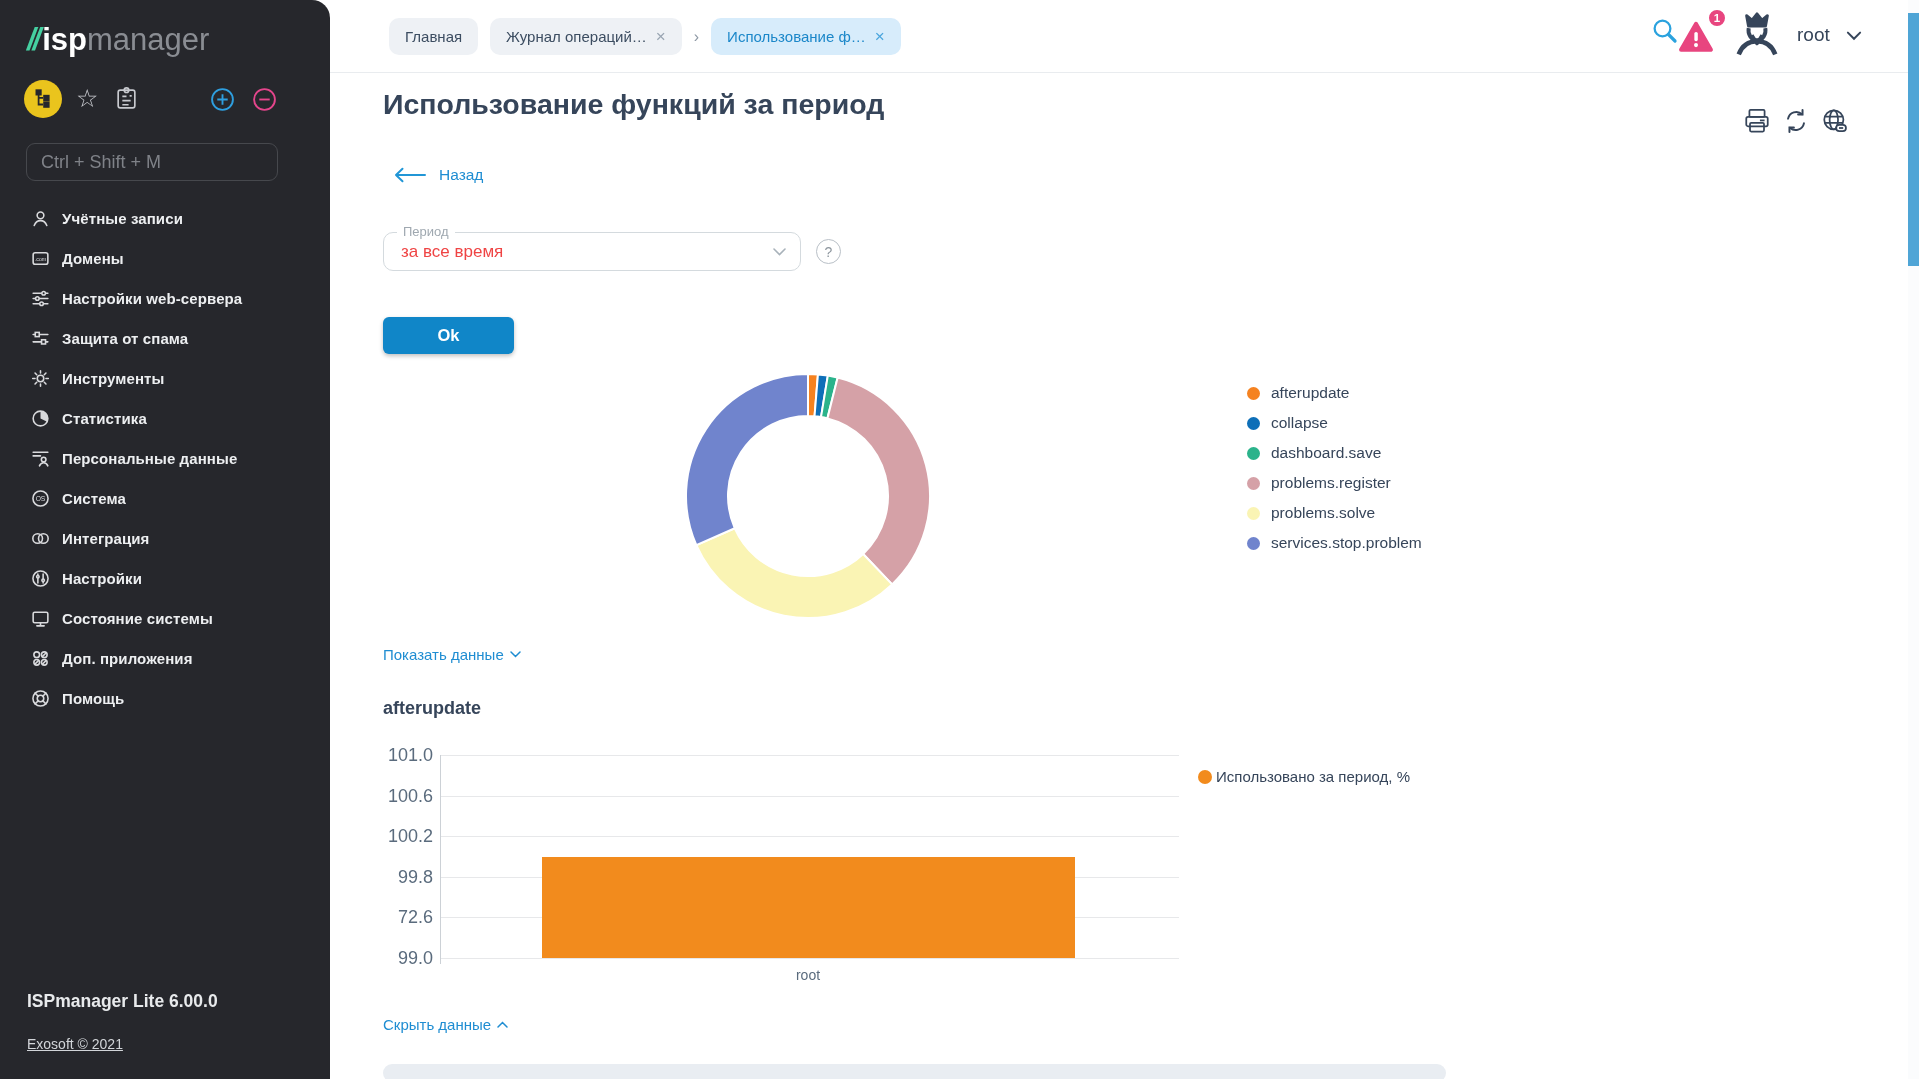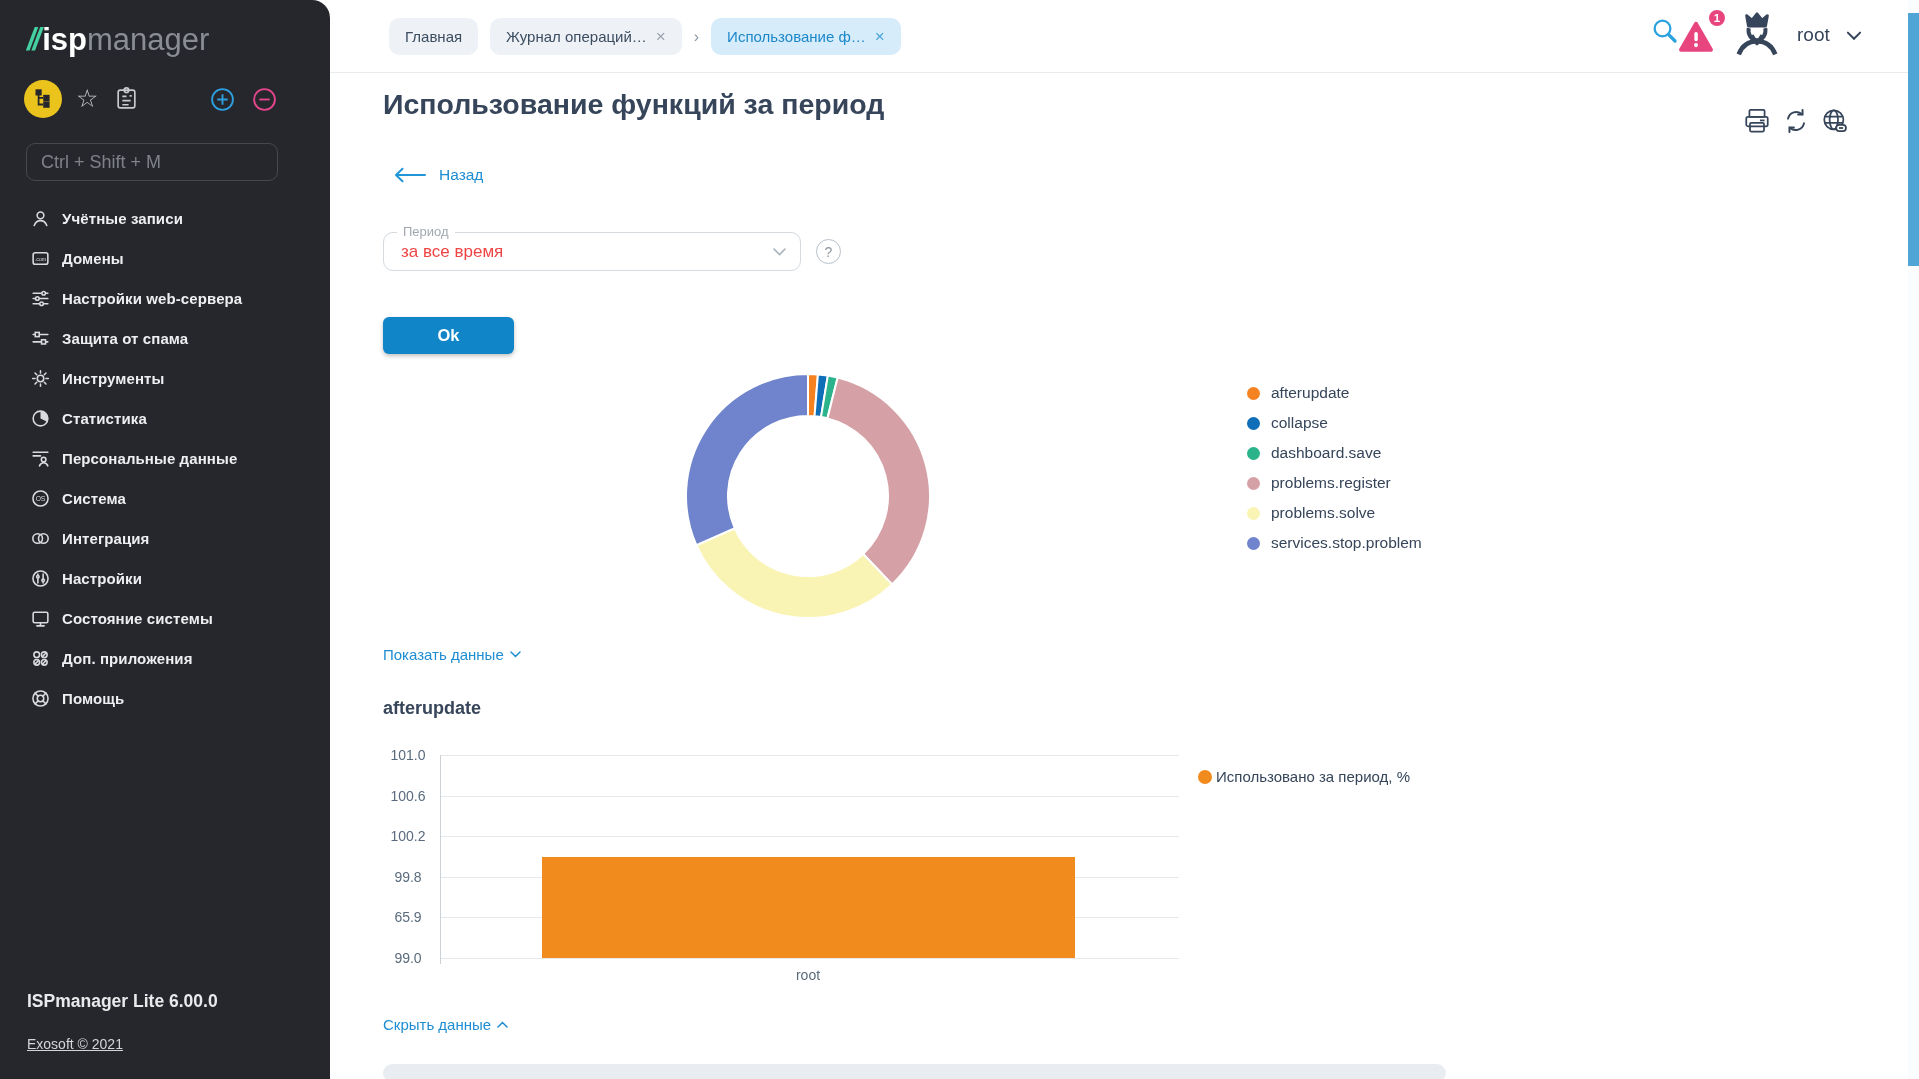--- a/index.html
+++ b/index.html
@@ -84,21 +84,21 @@
 
   .data-link { position:absolute; left:53px; color:#1f8dd2; font-size:15px; cursor:pointer;
                display:flex; align-items:center; gap:6px; }
   #show-link { top:572px; }
   #hide-link { top:942px; }
 
   #section-title { position:absolute; left:53px; top:624px; font-size:18px; font-weight:700; color:#36455a; }
 
   #bar-chart { position:absolute; left:53px; top:671px; width:1130px; height:250px; }
   .grid-line { position:absolute; height:1px; background:#e7e8ea; }
-  .ytick { position:absolute; width:50px; text-align:center; font-size:14px; color:#5a6b7d; transform:translateY(-50%); }
+  .ytick { position:absolute; width:50px; text-align:right; font-size:18px; color:#5a6b7d; transform:translateY(-50%); }
   #y-axis { position:absolute; width:1px; background:#ccd1d6; }
   #the-bar { position:absolute; background:#f28b1d; }
   #x-label { position:absolute; font-size:14px; color:#5a6b7d; transform:translateX(-50%); }
   #bar-legend { position:absolute; display:flex; align-items:center; gap:4px; }
   #bar-legend .bl-dot { width:14px; height:14px; border-radius:50%; }
   #bar-legend .bl-label { color:#36455a; font-size:15px; }
 
   #table-head-strip { position:absolute; left:53px; top:990px; width:1063px; height:18px;
                       background:#e9edf2; border-radius:10px; }
 
@@ -443,21 +443,21 @@
     <div id="bar-chart">
         <div class="grid-line" style="left:57px;width:739px;top:10.0px"></div>
         <div class="ytick" style="left:0;top:10.0px">101.0</div>
         <div class="grid-line" style="left:57px;width:739px;top:50.6px"></div>
         <div class="ytick" style="left:0;top:50.6px">100.6</div>
         <div class="grid-line" style="left:57px;width:739px;top:91.2px"></div>
         <div class="ytick" style="left:0;top:91.2px">100.2</div>
         <div class="grid-line" style="left:57px;width:739px;top:131.8px"></div>
         <div class="ytick" style="left:0;top:131.8px">99.8</div>
         <div class="grid-line" style="left:57px;width:739px;top:172.4px"></div>
-        <div class="ytick" style="left:0;top:172.4px">65.9</div>
+        <div class="ytick" style="left:0;top:172.4px">72.6</div>
         <div class="grid-line" style="left:57px;width:739px;top:213.0px"></div>
         <div class="ytick" style="left:0;top:213.0px">99.0</div>
         <div id="y-axis" style="left:57px;top:10px;height:209px"></div>
         <div id="the-bar" style="left:159px;width:533px;top:111.5px;height:101.5px;background:#f28b1d"></div>
         <div id="x-label" style="left:425px;top:222px">root</div>
         <div id="bar-legend" style="left:815px;top:23px">
            <span class="bl-dot" style="background:#f28b1d"></span>
            <span class="bl-label">Использовано за период, %</span>
          </div>
       </div>

